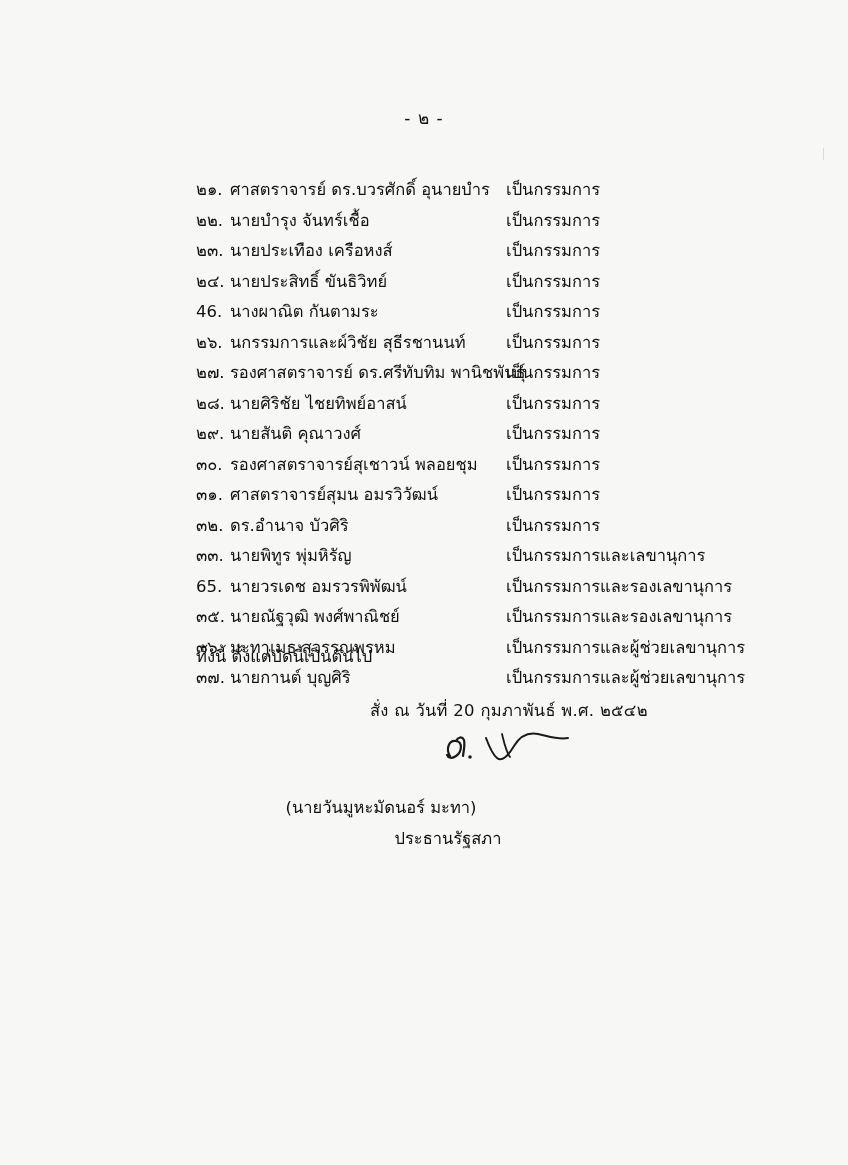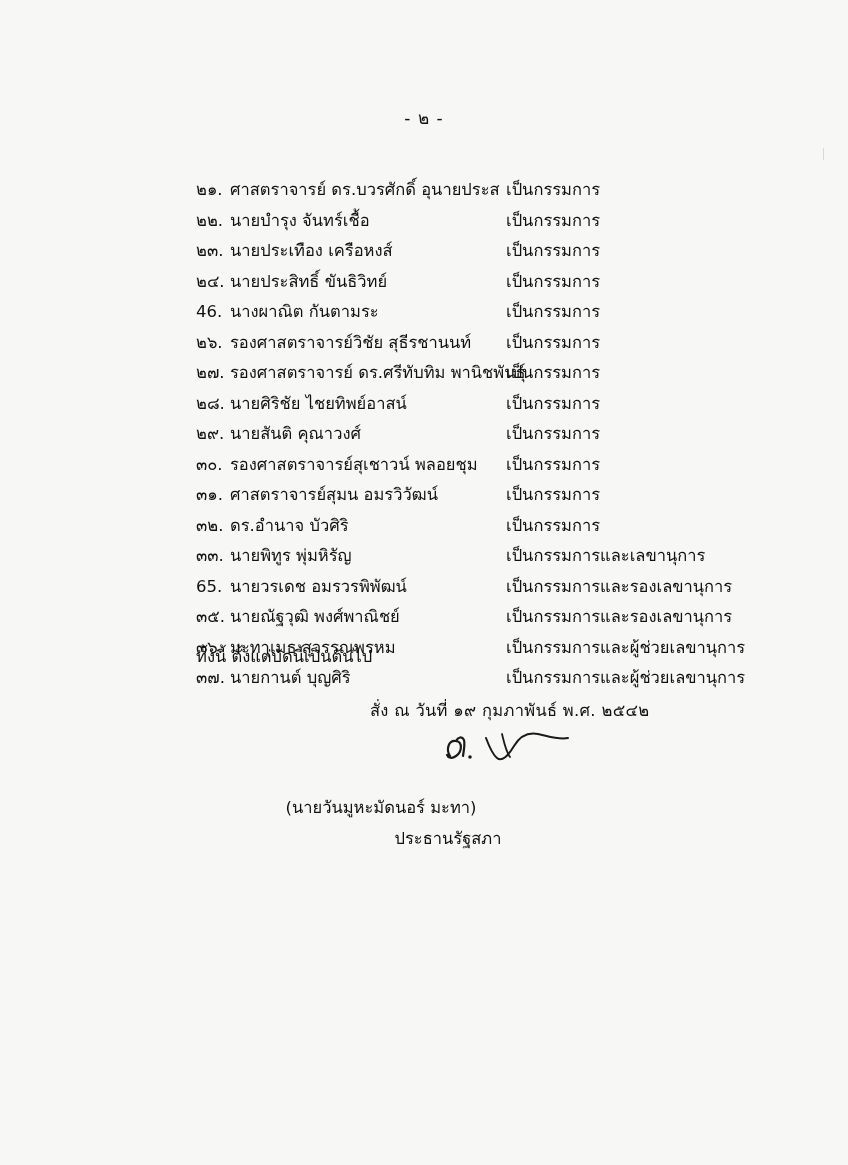--- a/index.html
+++ b/index.html
@@ -112,21 +112,21 @@
 
 <div class="page">
 
   <div class="page-number">- ๒ -</div>
 
   <div class="edge-mark"></div>
 
   <div class="list">
     <div class="row">
       <span class="num">๒๑.</span>
-      <span class="name">ศาสตราจารย์ ดร.บวรศักดิ์  อุนายประส</span>
+      <span class="name">ศาสตราจารย์ ดร.บวรศักดิ์  อุนายบำร</span>
       <span class="role">เป็นกรรมการ</span>
     </div>
     <div class="row">
       <span class="num">๒๒.</span>
       <span class="name">นายบำรุง  จันทร์เชื้อ</span>
       <span class="role">เป็นกรรมการ</span>
     </div>
     <div class="row">
       <span class="num">๒๓.</span>
       <span class="name">นายประเทือง  เครือหงส์</span>
@@ -137,21 +137,21 @@
       <span class="name">นายประสิทธิ์  ขันธิวิทย์</span>
       <span class="role">เป็นกรรมการ</span>
     </div>
     <div class="row">
       <span class="num">46.</span>
       <span class="name">นางผาณิต  กันตามระ</span>
       <span class="role">เป็นกรรมการ</span>
     </div>
     <div class="row">
       <span class="num">๒๖.</span>
-      <span class="name">รองศาสตราจารย์วิชัย  สุธีรชานนท์</span>
+      <span class="name">นกรรมการและผ์วิชัย  สุธีรชานนท์</span>
       <span class="role">เป็นกรรมการ</span>
     </div>
     <div class="row">
       <span class="num">๒๗.</span>
       <span class="name">รองศาสตราจารย์ ดร.ศรีทับทิม  พานิชพันธุ์</span>
       <span class="role">เป็นกรรมการ</span>
     </div>
     <div class="row">
       <span class="num">๒๘.</span>
       <span class="name">นายศิริชัย  ไชยทิพย์อาสน์</span>
@@ -199,21 +199,21 @@
     </div>
     <div class="row">
       <span class="num">๓๗.</span>
       <span class="name">นายกานต์  บุญศิริ</span>
       <span class="role">เป็นกรรมการและผู้ช่วยเลขานุการ</span>
     </div>
   </div>
 
   <div class="closing">ทั้งนี้ ตั้งแต่บัดนี้เป็นต้นไป</div>
 
-  <div class="order-date">สั่ง ณ วันที่ ๑๙  กุมภาพันธ์ พ.ศ.  ๒๕๔๒</div>
+  <div class="order-date">สั่ง ณ วันที่ 20  กุมภาพันธ์ พ.ศ.  ๒๕๔๒</div>
 
   <svg class="signature" viewBox="0 0 150 40" xmlns="http://www.w3.org/2000/svg">
     <path d="M8 26 C4 20, 6 10, 14 11 C21 12, 20 22, 14 26 C10 29, 6 28, 5 25" fill="none" stroke="#1a1a1a" stroke-width="2.2" stroke-linecap="round"></path>
     <path d="M14 11 C16 7, 20 6, 22 10 C23 13, 22 20, 21 26" fill="none" stroke="#1a1a1a" stroke-width="2.2" stroke-linecap="round"></path>
     <circle cx="28" cy="27" r="1.8" fill="#1a1a1a"></circle>
     <path d="M44 8 C47 16, 50 24, 55 28 C60 32, 66 26, 72 16 C78 6, 86 2, 96 4 C106 6, 116 10, 126 8" fill="none" stroke="#1a1a1a" stroke-width="2" stroke-linecap="round"></path>
     <path d="M60 4 C62 12, 64 22, 68 27" fill="none" stroke="#1a1a1a" stroke-width="1.8" stroke-linecap="round"></path>
   </svg>
 
   <div class="signer">(นายวันมูหะมัดนอร์  มะทา)</div>

